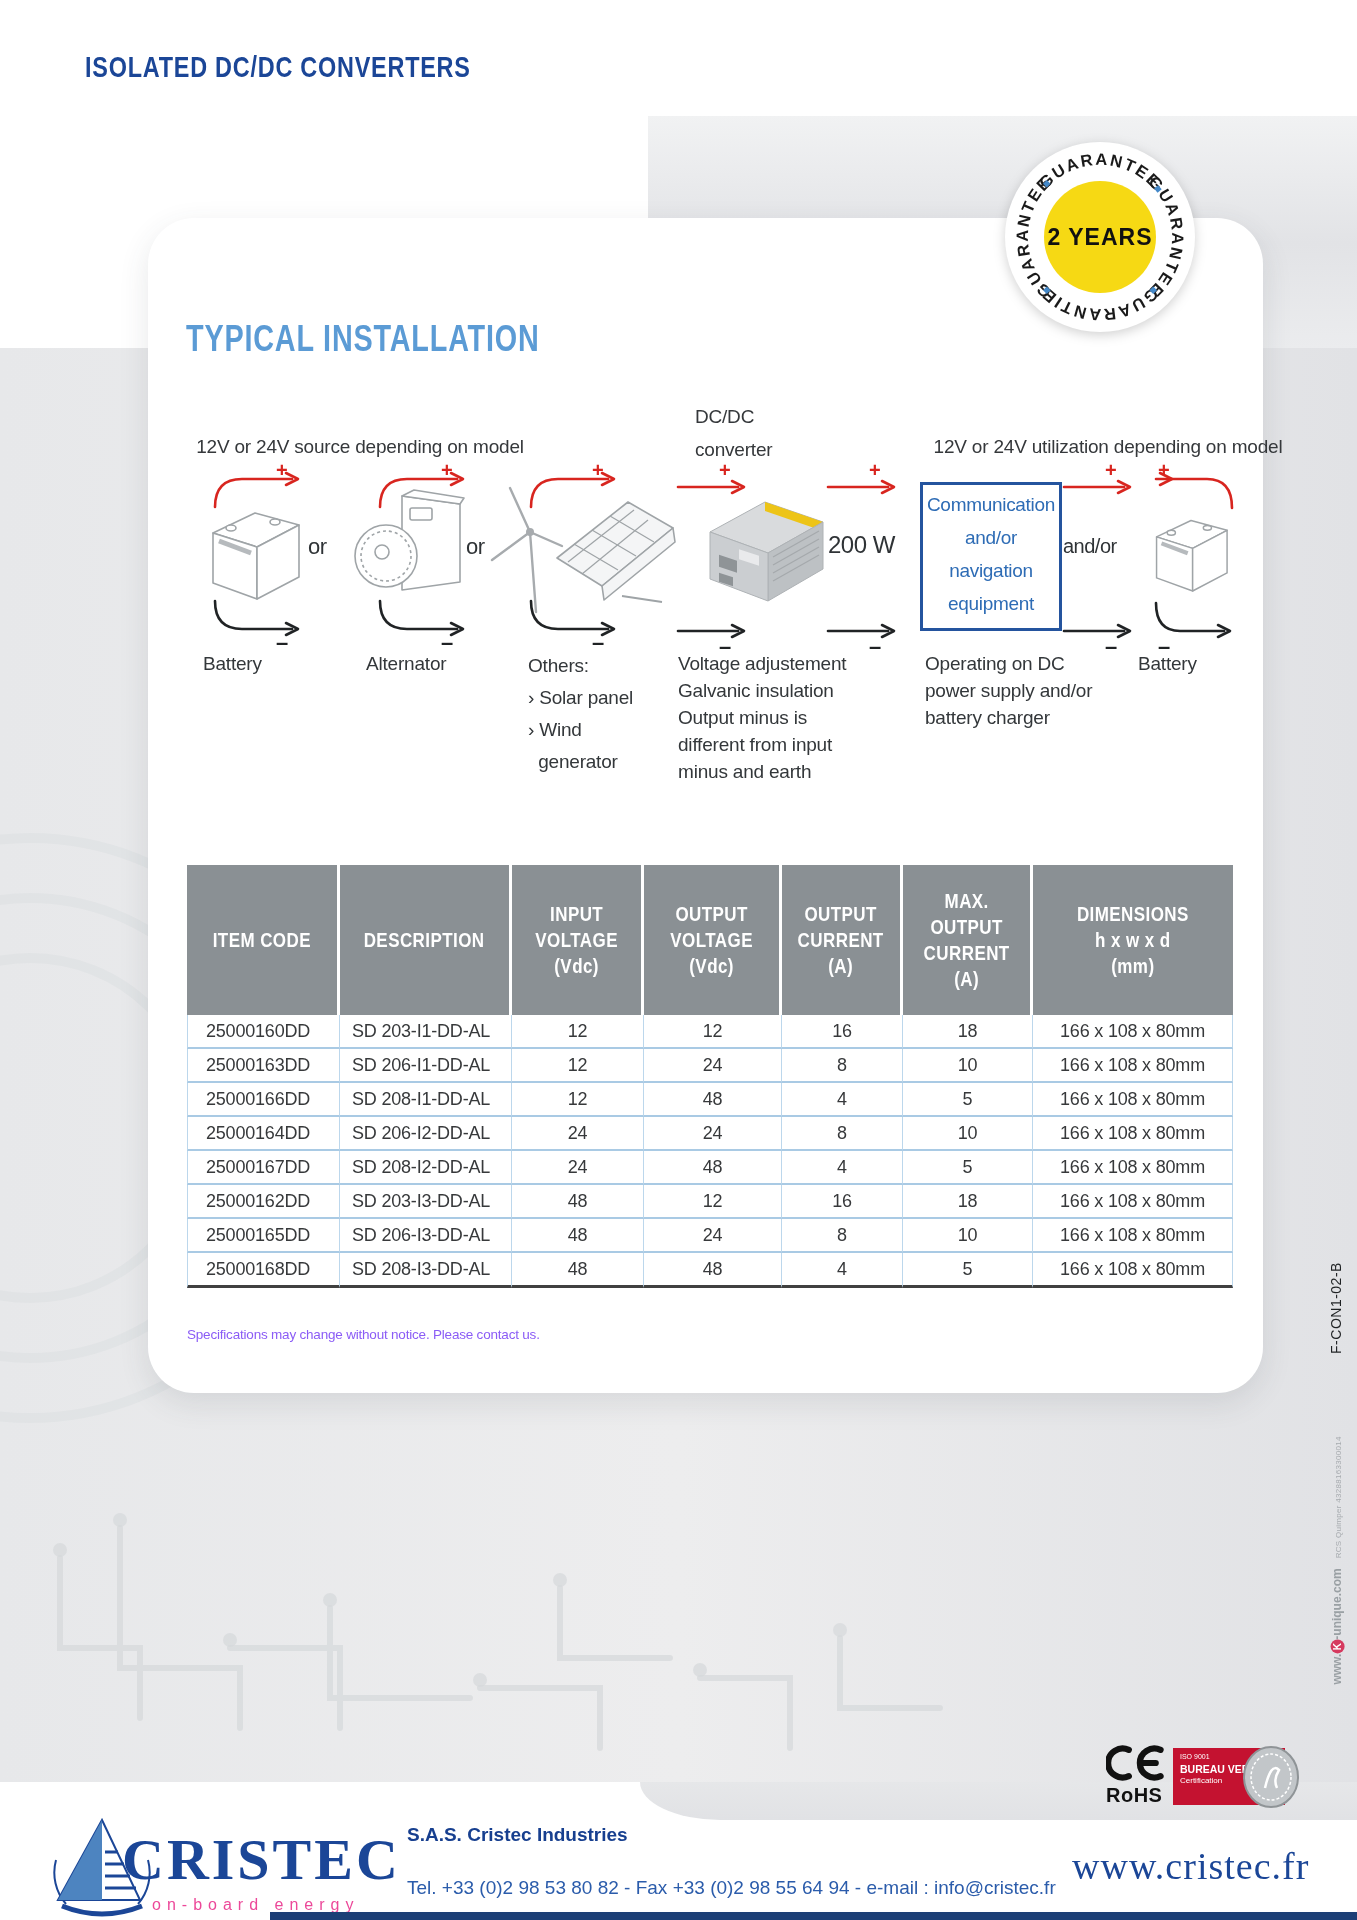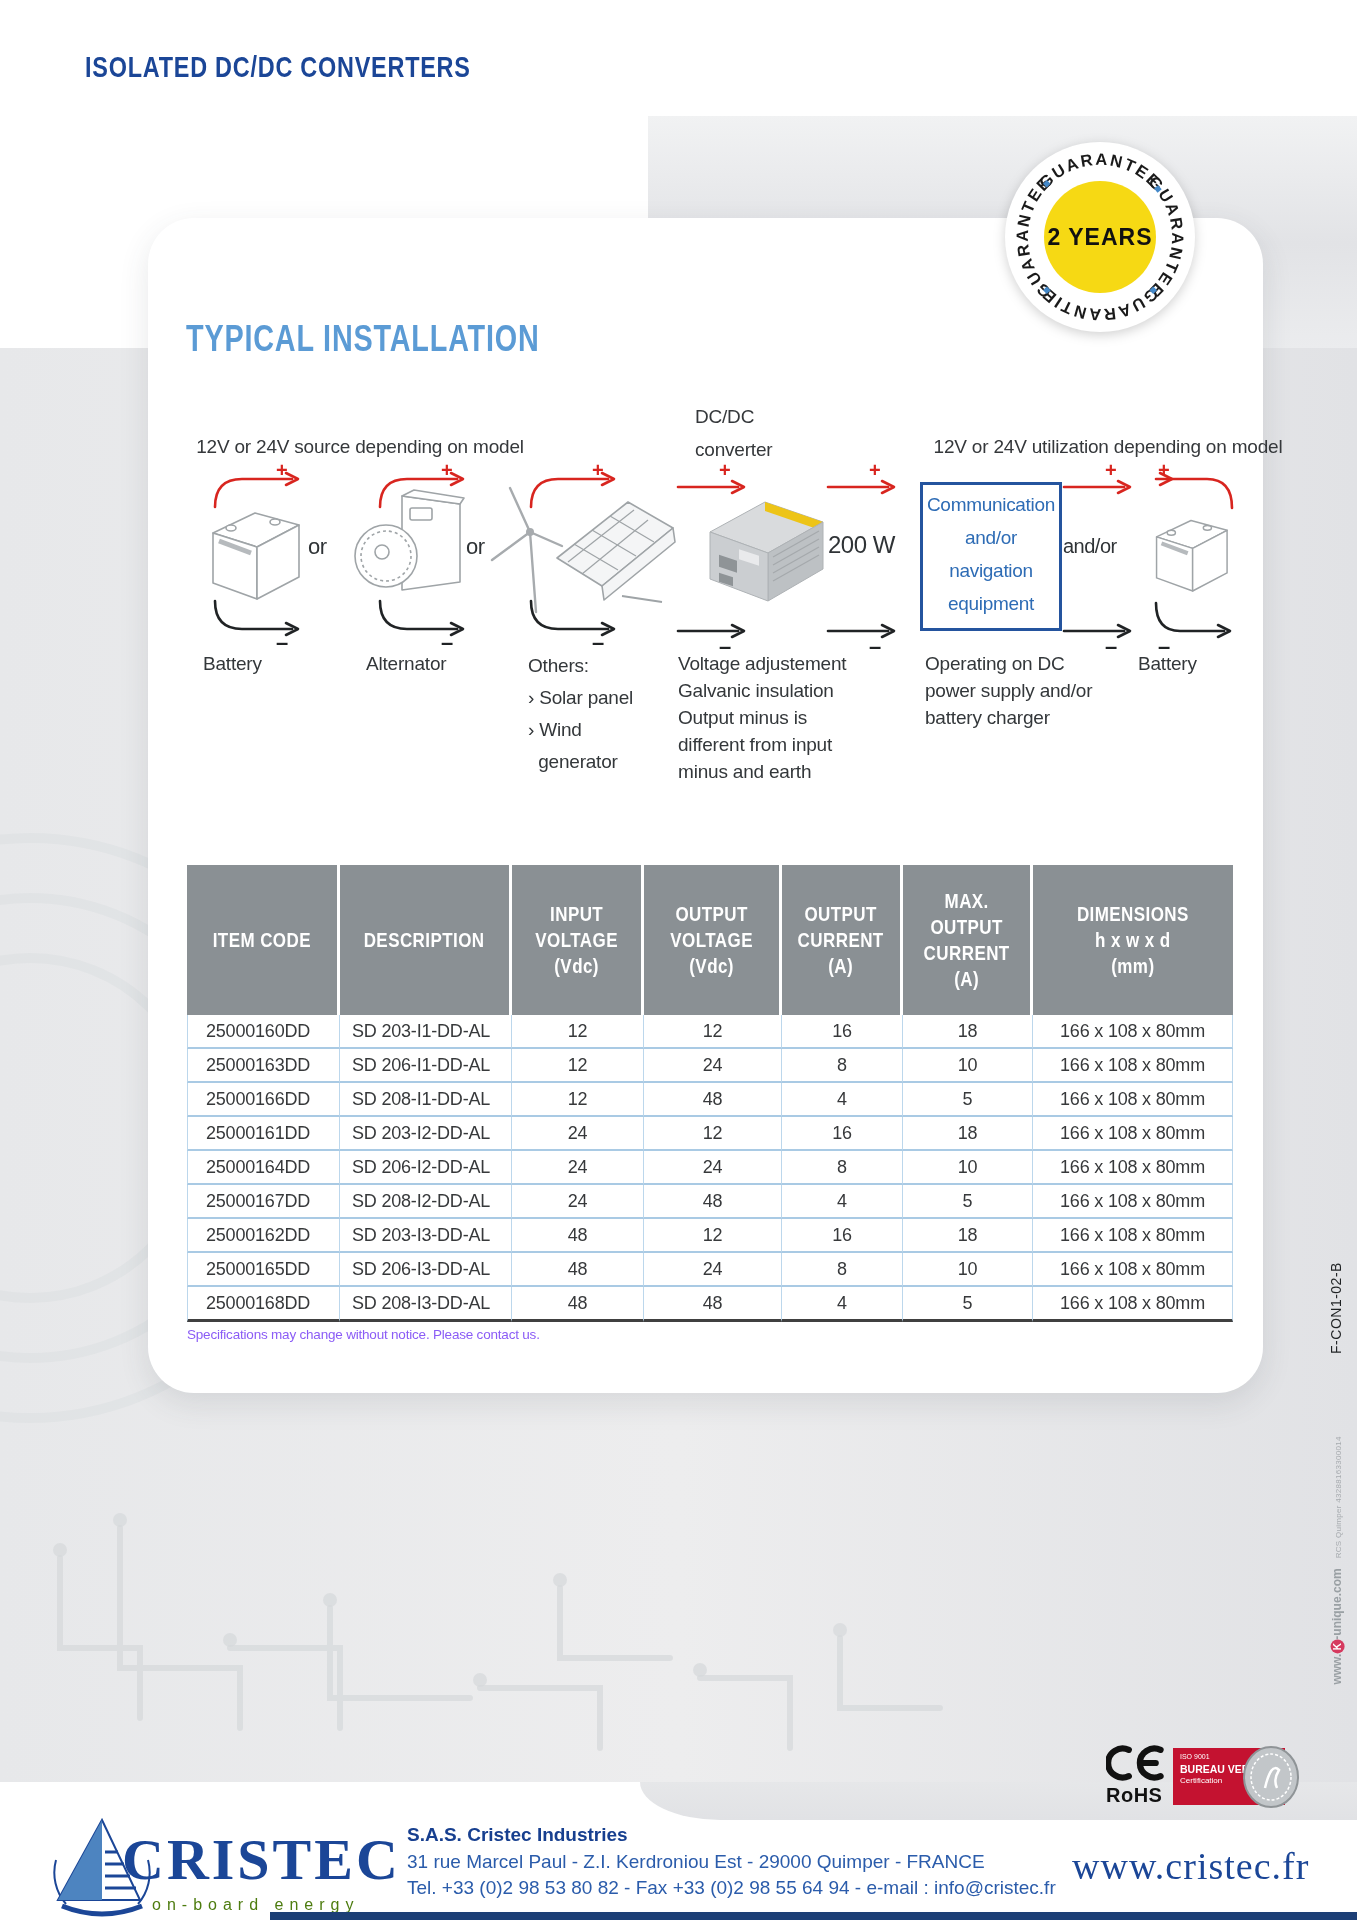--- a/index.html
+++ b/index.html
@@ -63,21 +63,21 @@
           color:#fff; font-size:10px; line-height:14px; text-align:center; font-weight:bold;
           vertical-align:middle; }
 
   
   .footer-band { left:0; top:1782px; width:1357px; height:138px; background:#ffffff; }
   .footer-notch { left:640px; top:1782px; width:717px; height:38px;
                   background:linear-gradient(180deg,#e6e7e9,#e1e2e5);
                   border-bottom-left-radius:80px 38px; }
   .logo-word { font-family:"Liberation Serif", serif; font-weight:bold; font-size:58px;
                color:#1b4697; letter-spacing:3px; }
-  .logo-tag { font-size:16px; color:#4d7c0f; letter-spacing:6px; }
+  .logo-tag { font-size:16px; color:#ec4899; letter-spacing:6px; }
   .company { font-size:19px; font-weight:bold; color:#173f8f; }
   .addr { font-size:19px; color:#2b5cab; }
   .website { font-family:"Liberation Serif", serif; font-size:38px; color:#1b4697; letter-spacing:1px; }
   .rohs { font-size:20px; font-weight:bold; color:#111; letter-spacing:0.5px; }
   .veritas { width:112px; height:57px; background:#c41230; color:#fff; padding:5px 0 0 7px; box-sizing:border-box; }
   .veritas .iso { font-size:7px; }
   .veritas .name { font-size:10.5px; font-weight:bold; margin-top:3px; }
   .veritas .cert { font-size:8px; margin-top:1px; }
   .bottom-bar { left:270px; top:1912px; width:1087px; height:8px; background:#1c3f76; }
 
@@ -405,29 +405,20 @@
       <tr>
         <td class="c0">25000166DD</td>
         <td class="c1">SD 208-I1-DD-AL</td>
         <td>12</td>
         <td>48</td>
         <td>4</td>
         <td>5</td>
         <td>166 x 108 x 80mm</td>
       </tr>
       <tr>
-        <td class="c0">25000161DD</td>
-        <td class="c1">SD 203-I2-DD-AL</td>
-        <td>24</td>
-        <td>12</td>
-        <td>16</td>
-        <td>18</td>
-        <td>166 x 108 x 80mm</td>
-      </tr>
-      <tr>
         <td class="c0">25000164DD</td>
         <td class="c1">SD 206-I2-DD-AL</td>
         <td>24</td>
         <td>24</td>
         <td>8</td>
         <td>10</td>
         <td>166 x 108 x 80mm</td>
       </tr>
       <tr>
         <td class="c0">25000167DD</td>
@@ -488,21 +479,20 @@
         <line x1="53" y1="46" x2="72" y2="46"></line>
       <line x1="53" y1="58" x2="78" y2="58"></line>
         <line x1="53" y1="70" x2="84" y2="70"></line>
     </g>
     <path d="M10,88 Q50,104 90,88" fill="none" stroke="#1b4697" stroke-width="5"></path>
   </svg>
   <div class="abs logo-word" style="left:122px; top:1826px;">CRISTEC</div>
   <div class="abs logo-tag" style="left:152px; top:1896px;">on-board energy</div>
 
   <div class="abs company" style="left:407px; top:1824px;">S.A.S. Cristec Industries</div>
-  <div class="abs addr" style="left:407px; top:1851px;">31 rue Marcel Paul - Z.I. Kerdroniou Est - 29000 Quimper - FRANCE</div>
   <div class="abs addr" style="left:407px; top:1877px;">Tel. +33 (0)2 98 53 80 82 - Fax +33 (0)2 98 55 64 94 - e-mail : info@cristec.fr</div>
 
   <svg class="abs" style="left:1106px; top:1744px;" width="58" height="38" viewBox="0 0 84 52">
     <g fill="none" stroke="#111" stroke-width="9" stroke-linecap="round">
       <path d="M33,7 A21,21 0 1 0 33,45"></path>
       <path d="M79,7 A21,21 0 1 0 79,45"></path>
       <line x1="52" y1="26" x2="72" y2="26"></line>
     </g>
   </svg>
   <div class="abs rohs" style="left:1106px; top:1784px;">RoHS</div>

